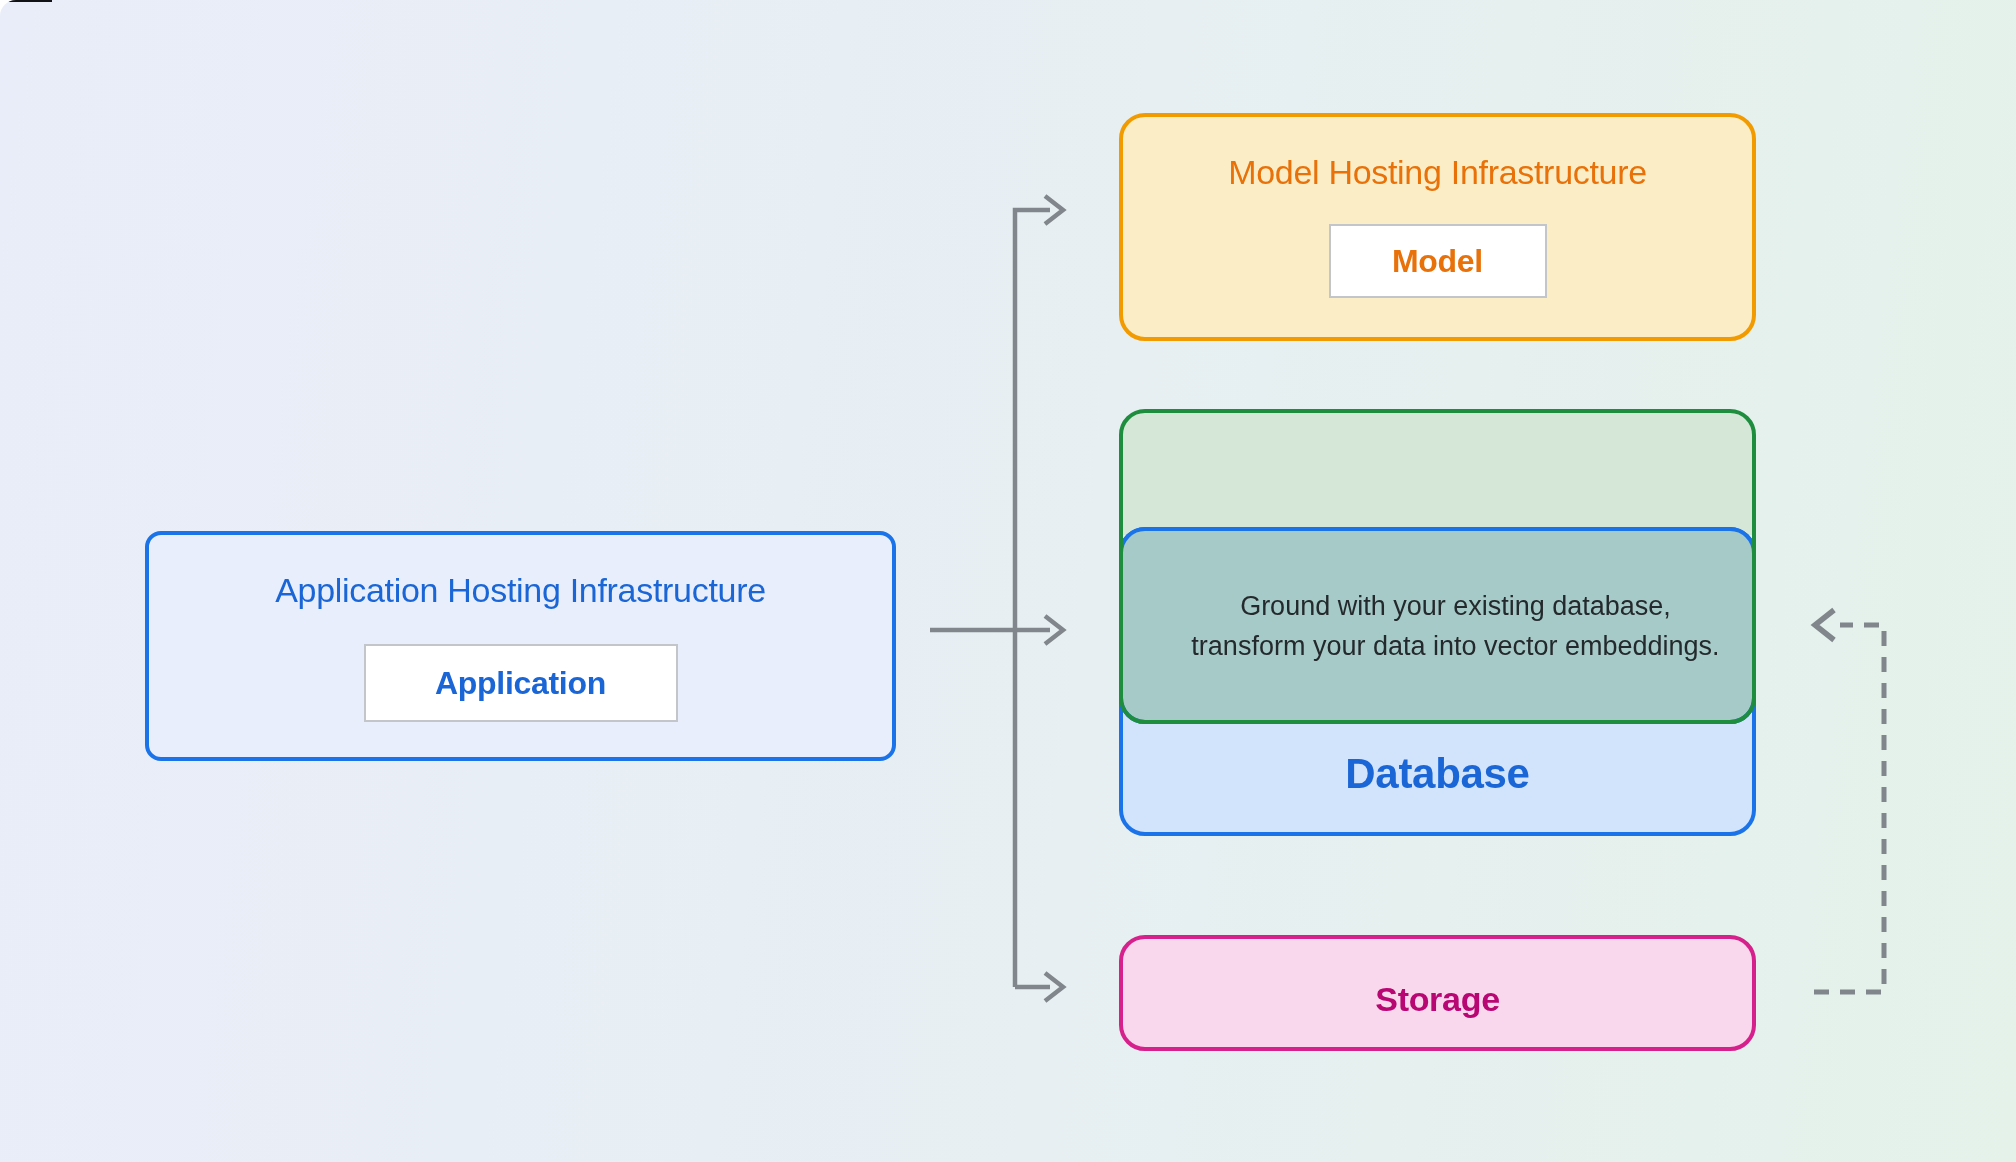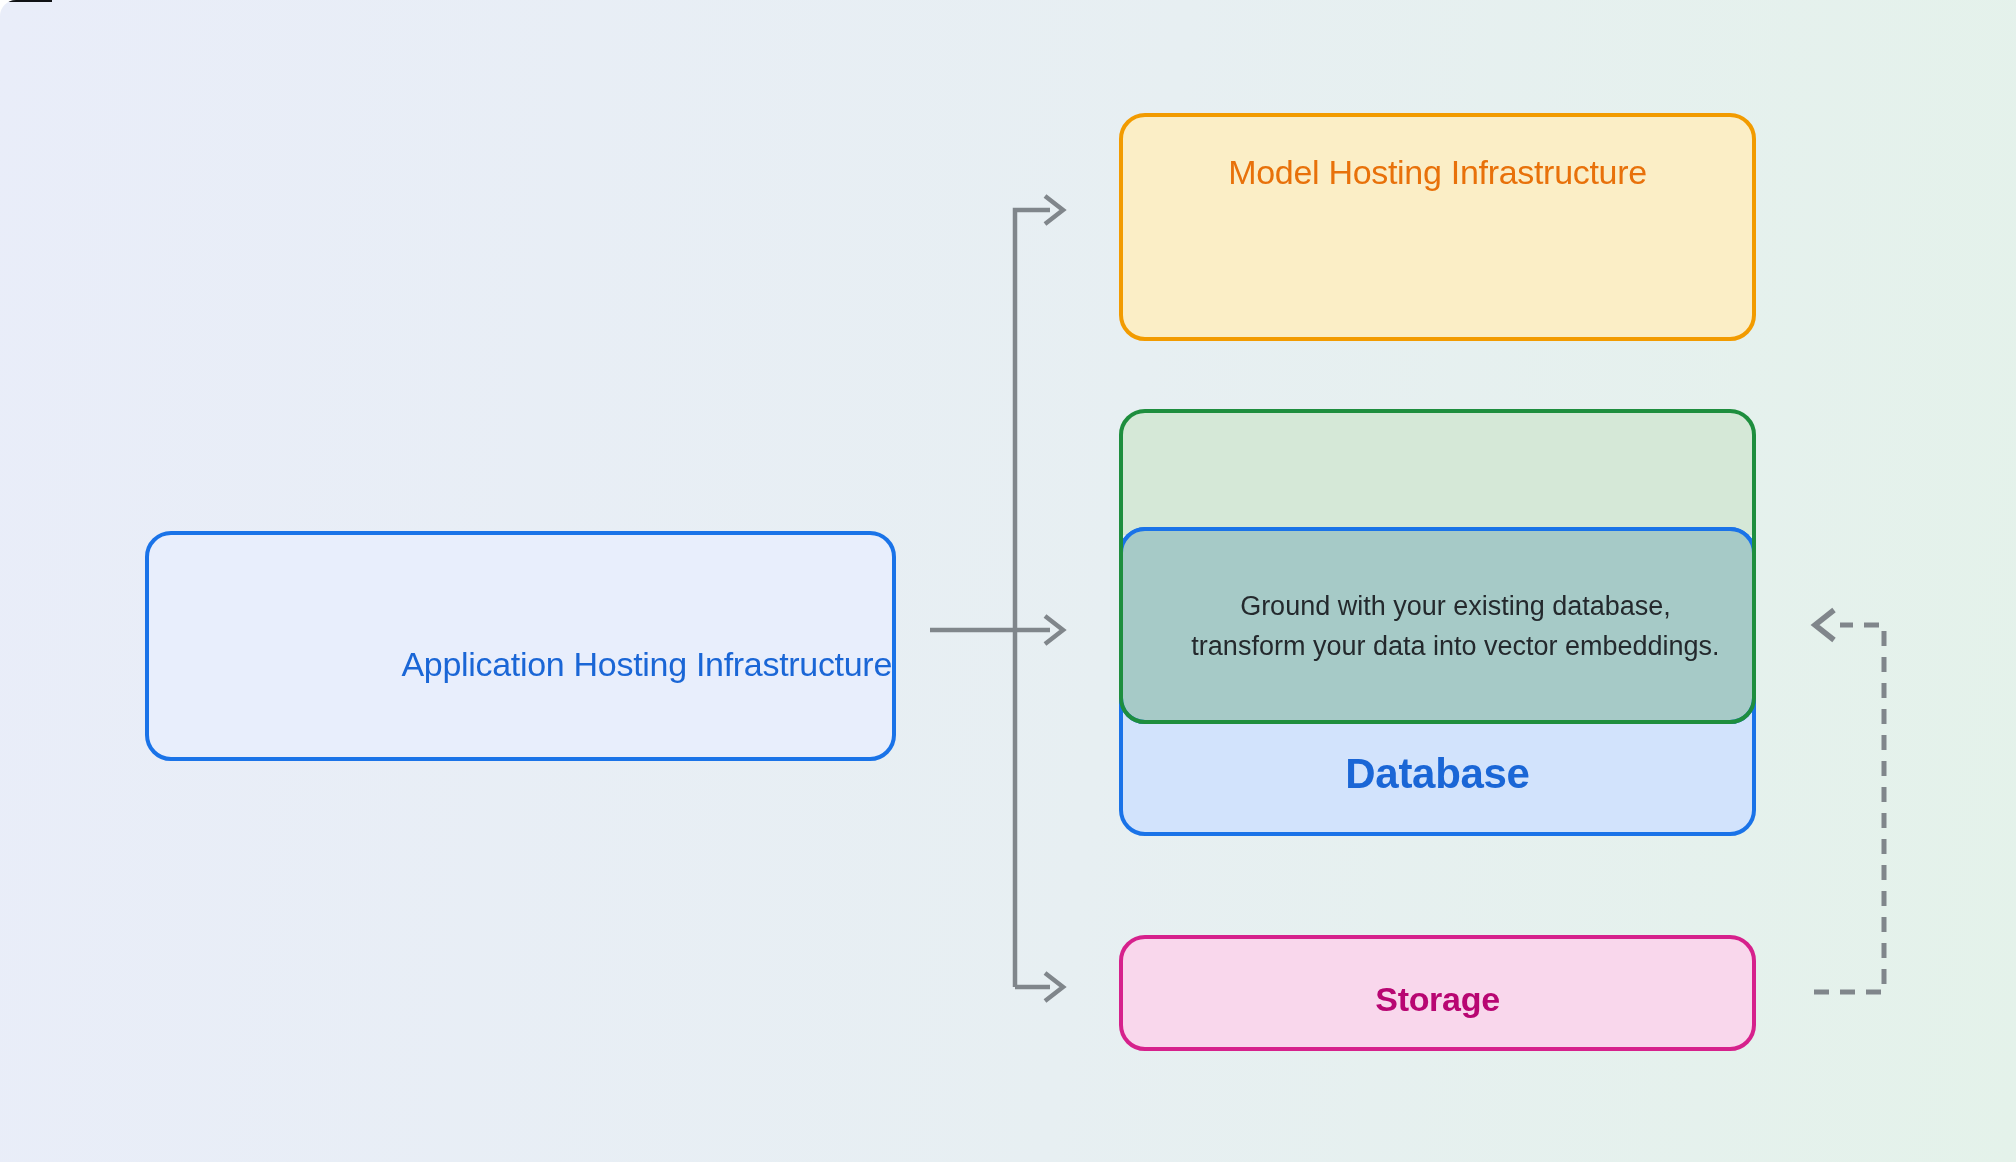--- a/index.html
+++ b/index.html
@@ -12,23 +12,23 @@
   .box{position:absolute;box-sizing:border-box;border-style:solid;}
   .title{font-weight:normal;font-size:34px;letter-spacing:-0.3px;text-align:center;}
   .chip{
     box-sizing:border-box;background:#ffffff;border:2px solid #C2C6CA;
     display:flex;align-items:center;justify-content:center;
     font-weight:bold;font-size:32px;letter-spacing:-0.3px;
   }
 
   
   #app-box{
-    left:145px;top:531px;width:751px;height:230px;border-radius:26px;border-width:4px;
+    left:145px;top:531px;width:751px;height:230px;border-radius:16px;border-width:4px;
     background:var(--blue-fill-light);border-color:var(--blue-border);
-    display:flex;flex-direction:row;align-items:center;justify-content:flex-end;
+    display:flex;flex-direction:column;align-items:center;
   }
   #app-box .title{color:var(--blue-text);margin-top:36px;}
   #app-chip{width:314px;height:78px;margin-top:34px;color:var(--blue-text);}
 
   
   #model-box{
     left:1119px;top:113px;width:637px;height:228px;border-radius:26px;border-width:4px;
     background:var(--yellow-fill);border-color:var(--orange-border);
     display:flex;flex-direction:column;align-items:center;
   }
@@ -99,24 +99,30 @@
     <path class="solid-arrow" d="M1045,616 L1063,630 L1045,644"></path>
     <path class="solid-arrow" d="M1015,987 L1050,987"></path>
     <path class="solid-arrow" d="M1045,973 L1063,987 L1045,1001"></path>
 
     <path class="dashed-arrow" d="M1814,992 L1884,992 L1884,625 L1840,625"></path>
     <path class="dashed-arrow-head" d="M1834,610 L1815,625 L1834,640"></path>
   </svg>
 
   <div id="app-box" class="box">
     <div class="title">Application Hosting Infrastructure</div>
+    <div id="app-chip" class="chip">
+      <span>Application</span>
+    </div>
   </div>
 
   <div id="model-box" class="box">
     <div class="title">Model Hosting Infrastructure</div>
+    <div id="model-chip" class="chip">
+      <span>Model</span>
+    </div>
   </div>
 
   <div id="grounding-group" class="box">
     <div id="green-fill" class="box"></div>
 
     <div id="database-box" class="box">
       <div id="database-label">Database</div>
     </div>
 
     <div id="teal-box" class="box">

